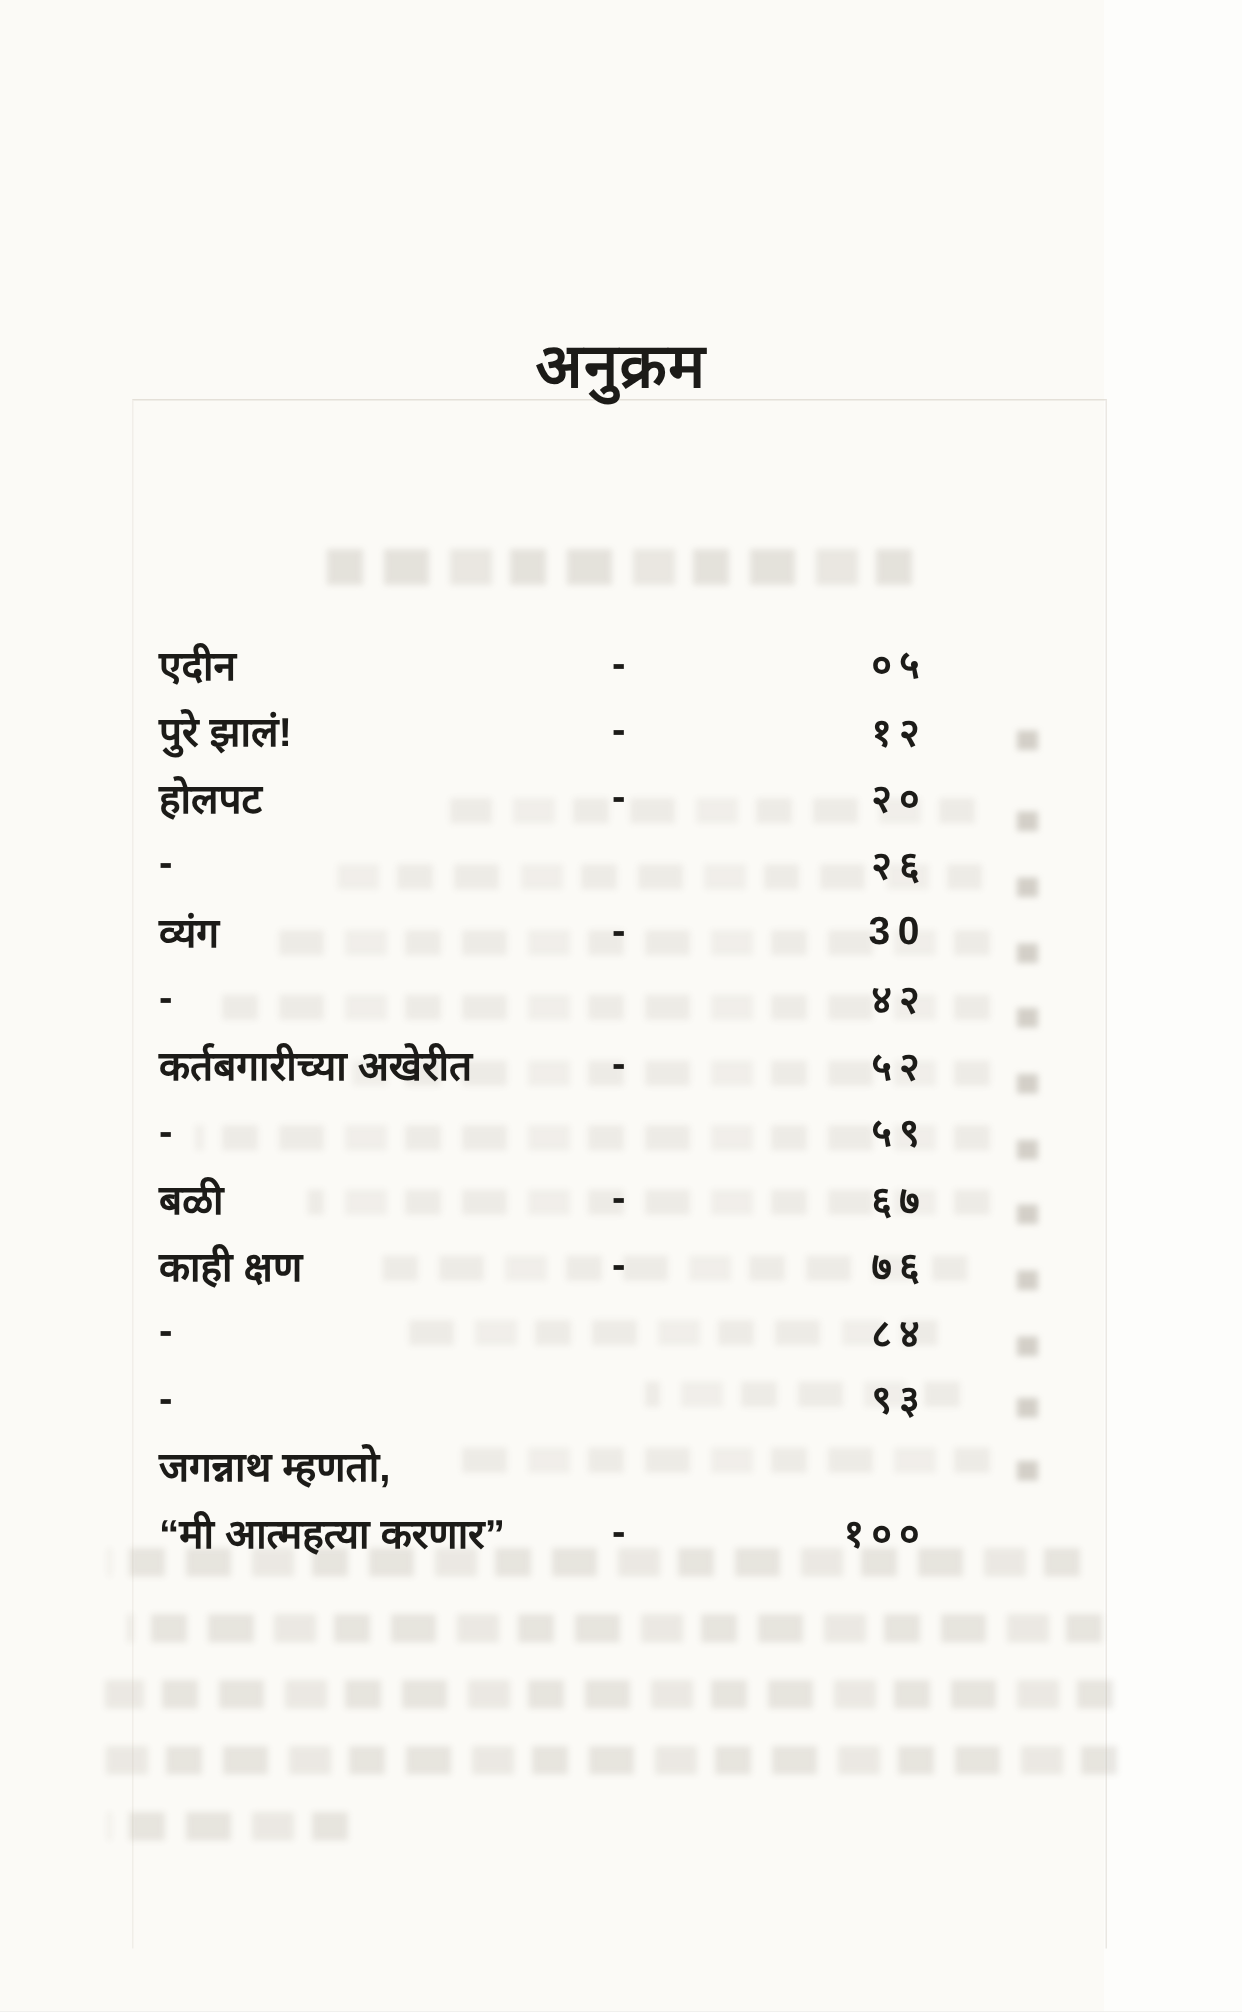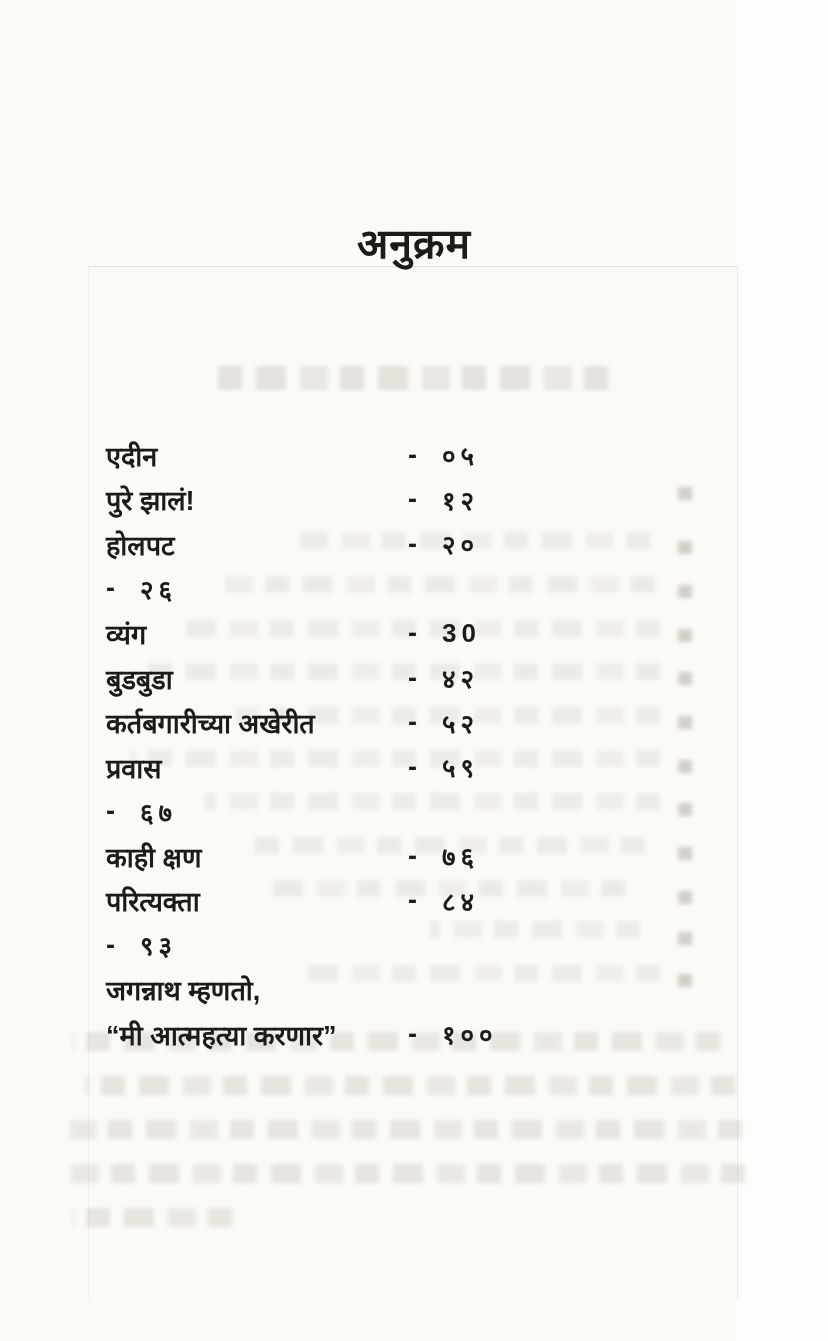--- a/index.html
+++ b/index.html
@@ -30,37 +30,37 @@
     border-right:1px solid rgba(170,158,140,0.22);
     border-left:1px solid rgba(170,158,140,0.12);
   }
   .page-title{
     position:absolute;top:214px;left:0;width:100%;
     margin:0;text-align:center;
     font-size:41px;font-weight:700;letter-spacing:1px;
     color:var(--ink);
   }
   .toc{
-    position:absolute;left:106px;top:433px;width:512px;
+    position:absolute;left:106px;top:420px;width:512px;
   }
   .toc-row{
     display:flex;align-items:center;
     height:44.55px;
     font-size:27px;font-weight:600;
   }
   .toc-title{
     flex:0 0 302px;
     white-space:nowrap;
   }
   .toc-dash{
     flex:0 0 34px;text-align:left;
     font-weight:700;
   }
   .toc-page{
-    flex:1 1 auto;text-align:left;
+    flex:1 1 auto;text-align:right;
     letter-spacing:5px;
     font-size:26px;font-weight:600;
     white-space:nowrap;
   }
   
   .smudge{
     position:absolute;
     background:repeating-linear-gradient(90deg,
       var(--ghost) 0 24px, transparent 24px 36px,
       rgba(125,114,98,0.28) 36px 64px, transparent 64px 78px,
@@ -143,50 +143,48 @@
       <span class="toc-page">२६</span>
     </div>
 
     <div class="toc-row">
       <span class="toc-title">व्यंग</span>
       <span class="toc-dash">-</span>
       <span class="toc-page">30</span>
     </div>
 
     <div class="toc-row">
-      <span class="toc-title">बुडबुडा</span>
       <span class="toc-dash">-</span>
       <span class="toc-page">४२</span>
     </div>
 
     <div class="toc-row">
       <span class="toc-title">कर्तबगारीच्या अखेरीत</span>
       <span class="toc-dash">-</span>
       <span class="toc-page">५२</span>
     </div>
 
     <div class="toc-row">
-      <span class="toc-title">प्रवास</span>
       <span class="toc-dash">-</span>
       <span class="toc-page">५९</span>
     </div>
 
     <div class="toc-row">
+      <span class="toc-title">बळी</span>
       <span class="toc-dash">-</span>
       <span class="toc-page">६७</span>
     </div>
 
     <div class="toc-row">
       <span class="toc-title">काही क्षण</span>
       <span class="toc-dash">-</span>
       <span class="toc-page">७६</span>
     </div>
 
     <div class="toc-row">
-      <span class="toc-title">परित्यक्ता</span>
       <span class="toc-dash">-</span>
       <span class="toc-page">८४</span>
     </div>
 
     <div class="toc-row">
       <span class="toc-dash">-</span>
       <span class="toc-page">९३</span>
     </div>
 
     <div class="toc-row">

